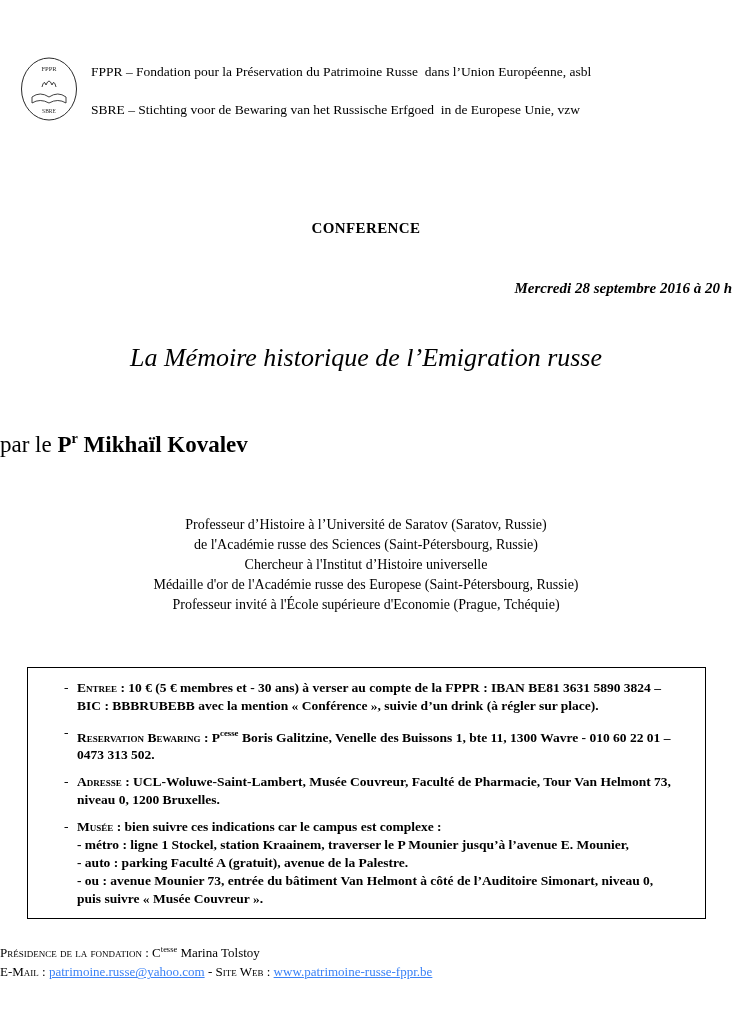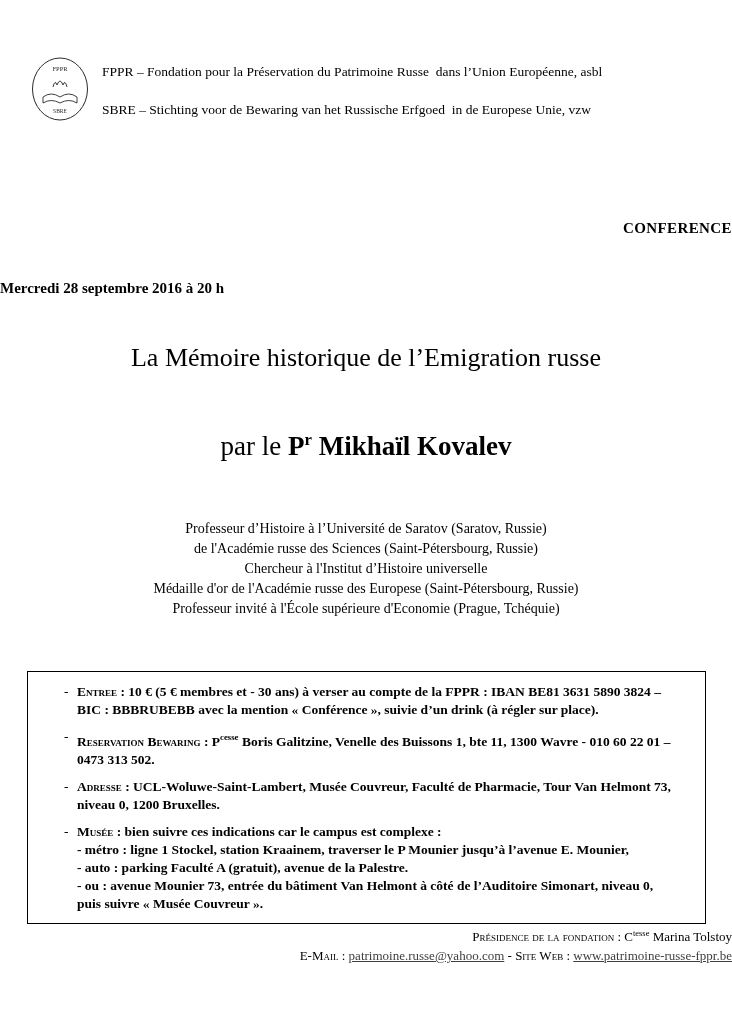--- a/index.html
+++ b/index.html
@@ -5,44 +5,44 @@
   * { margin: 0; padding: 0; box-sizing: border-box; }
   html, body { background: #ffffff; }
   body {
     width: 732px; height: 1017px;
     font-family: "Liberation Serif", "DejaVu Serif", serif;
     color: #000; overflow: hidden;
   }
   .page { position: relative; width: 732px; height: 1017px; background: #fff; }
 
   
-  .header { display: flex; align-items: flex-start; padding: 56px 30px 0 30px; }
+  .header { display: flex; align-items: flex-start; padding: 56px 30px 0 19px; }
   .logo { flex: 0 0 auto; margin-right: 12px; }
   .org-lines { padding-top: 8px; }
   .org-lines p {
     font-size: 13.5px; line-height: 15px; white-space: pre;
   }
   .org-lines p:first-child { margin-bottom: 23px; }
 
   
   .conference {
-    text-align: right; margin-top: 94px;
+    text-align: center; margin-top: 94px;
     font-size: 15px; font-weight: bold; letter-spacing: 0.4px;
   }
   .date-line {
-    text-align: left; margin-top: 43px;
-    font-size: 15px; font-weight: bold; 
+    text-align: right; margin-top: 43px;
+    font-size: 15px; font-weight: bold; font-style: italic;
   }
   .main-title {
     text-align: center; margin-top: 38px;
-    font-size: 26px; line-height: 45px;
+    font-size: 26px; font-style: italic; line-height: 45px;
   }
   .speaker {
-    text-align: center; margin-top: 50px;
-    font-size: 27px;
+    text-align: left; margin-top: 50px;
+    font-size: 23px;
   }
   .speaker b sup { font-size: 0.62em; }
   .credentials {
     text-align: center; margin-top: 57px;
     font-size: 14px; line-height: 20px;
   }
 
   
   .info-box {
     margin: 52px 26px 0 27px;
@@ -51,22 +51,22 @@
     font-size: 13.5px; line-height: 18px;
   }
   .box-item { display: flex; margin-bottom: 9px; }
   .box-item:last-child { margin-bottom: 0; }
   .box-item .dash { flex: 0 0 13px; }
   .box-item .item-text { flex: 1; font-weight: bold; }
   .sc { font-variant: small-caps; }
   .item-text sup, .footer sup { font-size: 0.65em; }
 
   
-  .footer { text-align: right; font-size: 13px; line-height: 19px; }
-  .footer a { color: #404040; text-decoration: underline; cursor: pointer; }
+  .footer { text-align: left; margin-top: 21px; font-size: 13px; line-height: 19px; }
+  .footer a { color: #3b82f6; text-decoration: underline; cursor: pointer; }
 </style>
 </head>
 <body>
 
 <div class="page">
 
   <div class="header">
     <div class="logo">
       <svg width="60" height="66" viewBox="0 0 60 66">
         <ellipse cx="30" cy="33" rx="27.5" ry="31" fill="none" stroke="#2a2a2a" stroke-width="1"></ellipse>

